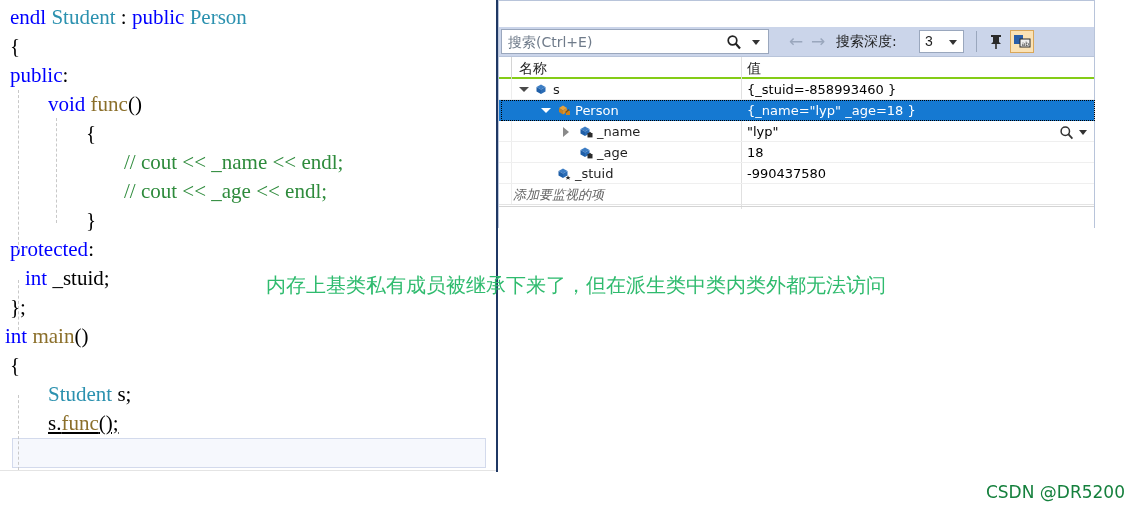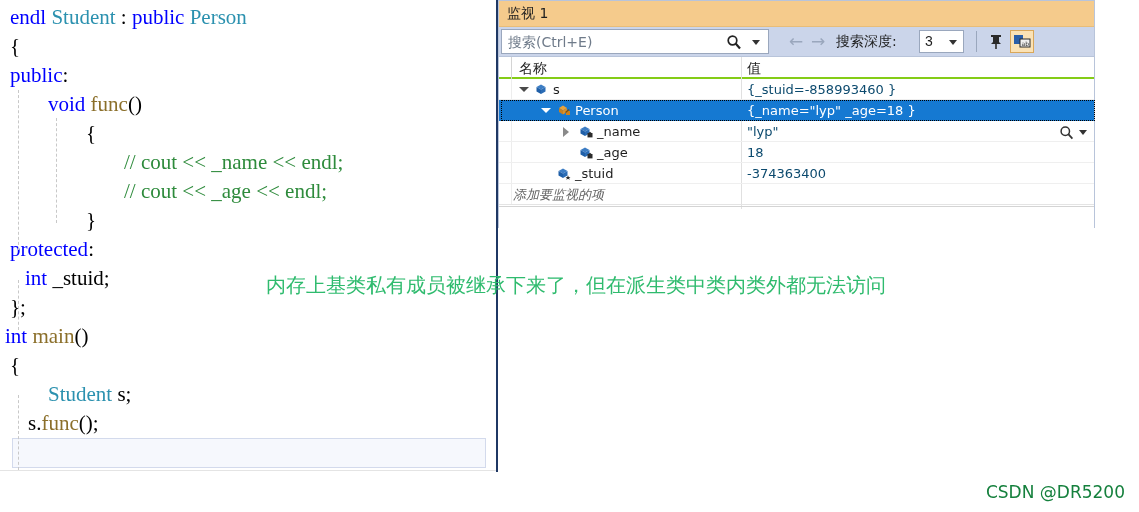--- a/index.html
+++ b/index.html
@@ -154,21 +154,21 @@
     border-top:5px solid #ffffff;border-bottom:0;
     border-left:5px solid transparent;border-right:5px solid transparent;
     margin-top:2px;
   }
   .cube{position:absolute;top:3px;width:15px;height:15px;}
   .name-text{
     position:absolute;top:3px;font-size:13px;color:#1e1e1e;
     font-family:"DejaVu Sans","Liberation Sans",sans-serif;
   }
   .value-text{
-    position:absolute;left:248px;top:3px;font-size:13px;color:#0c4a6e;
+    position:absolute;left:248px;top:3px;font-size:13px;color:#000000;
     font-family:"DejaVu Sans","Liberation Sans",sans-serif;
     white-space:nowrap;
   }
   #row-name-mag{position:absolute;left:560px;top:4px;width:16px;height:15px;}
   #row-name-caret{
     position:absolute;left:580px;top:9px;
     width:0;height:0;border-left:4px solid transparent;border-right:4px solid transparent;
     border-top:5px solid #333;
   }
   #add-watch-row{
@@ -208,36 +208,33 @@
       <div class="code-line" style="top: 119px;"><span class="code-text" style="padding-left: 86px;"><span class="punc">{</span></span></div>
       <div class="code-line" style="top: 148px;"><span class="code-text" style="padding-left: 124px;"><span class="cmt">// cout &lt;&lt; _name &lt;&lt; endl;</span></span></div>
       <div class="code-line" style="top: 177px;"><span class="code-text" style="padding-left: 124px;"><span class="cmt">// cout &lt;&lt; _age &lt;&lt; endl;</span></span></div>
       <div class="code-line" style="top: 206px;"><span class="code-text" style="padding-left: 86px;"><span class="punc">}</span></span></div>
       <div class="code-line" style="top: 235px;"><span class="code-text" style="padding-left: 10px;"><span class="kw">protected</span><span class="punc">:</span></span></div>
       <div class="code-line" style="top: 264px;"><span class="code-text" style="padding-left: 25px;"><span class="kw">int </span><span class="punc">_stuid;</span></span></div>
       <div class="code-line" style="top: 293px;"><span class="code-text" style="padding-left: 10px;"><span class="punc">};</span></span></div>
       <div class="code-line" style="top: 322px;"><span class="code-text" style="padding-left: 5px;"><span class="kw">int </span><span class="fn">main</span><span class="punc">()</span></span></div>
       <div class="code-line" style="top: 351px;"><span class="code-text" style="padding-left: 10px;"><span class="punc">{</span></span></div>
       <div class="code-line" style="top: 380px;"><span class="code-text" style="padding-left: 48px;"><span class="type">Student</span><span class="punc"> s;</span></span></div>
-      <div class="code-line" style="top: 409px;"><span class="code-text" style="padding-left: 28px;"><span class="punc">s.</span><span class="fn">func</span><span class="punc">();</span></span></div>
+      <div class="code-line" style="top: 409px;"><span class="code-text" style="padding-left: 48px; text-decoration: underline;"><span class="punc">s.</span><span class="fn">func</span><span class="punc">();</span></span></div>
     </div>
   <div id="current-line-box"></div>
   <div id="editor-bottom-line"></div>
 <div class="guide" style="left: 18px; top: 90px; height: 160px;"></div>
     <div class="guide" style="left: 18px; top: 280px; height: 50px;"></div>
     <div class="guide" style="left: 18px; top: 395px; height: 75px;"></div>
     <div class="guide" style="left: 56px; top: 118px; height: 105px;"></div>
   </div>
 <div id="editor-right-border"></div>
 
 <div id="watch-window">
 
-  <div id="watch-titlebar">
-    <span id="watch-title">监视 1</span>
-  </div>
 
   <div id="watch-toolbar">
     <div id="search-box">
       <span id="search-placeholder">搜索(Ctrl+E)</span>
       <span class="mag-icon" id="search-mag">
         <svg width="16" height="16" viewBox="0 0 16 16">
             <circle cx="6.5" cy="6.5" r="4.3" fill="none" stroke="#222" stroke-width="1.7"></circle>
             <line x1="9.6" y1="9.6" x2="14" y2="14.6" stroke="#222" stroke-width="2.2"></line>
           </svg>
       </span>
@@ -335,21 +332,21 @@
           <span class="value-text">18</span>
         </div>
         <div class="row" style="top: 106px;">
           <div class="cube" style="left: 58px;"><svg width="15" height="15" viewBox="0 0 15 15">
               <path d="M1.5 5 L6 2.4 L10.5 5 L6 7.6 Z" fill="#3d7dc4"></path>
               <path d="M1.5 5 L1.5 9.4 L6 12 L6 7.6 Z" fill="#1f5fa8"></path>
               <path d="M6 7.6 L6 12 L10.5 9.4 L10.5 5 Z" fill="#2b6cb5"></path>
               <path d="M11 9.2 L11.7 11 L13.5 11 L12.1 12 L12.7 13.8 L11 12.7 L9.3 13.8 L9.9 12 L8.5 11 L10.3 11 Z" fill="#2b2b2b"></path>
             </svg></div>
           <span class="name-text" style="left: 76px;">_stuid</span>
-          <span class="value-text">-374363400</span>
+          <span class="value-text">-990437580</span>
         </div>
       </div>
 
     <div id="add-watch-row">
       <span id="add-watch-text">添加要监视的项</span>
     </div>
     <div id="watch-bottom-edge"></div>
   </div>
 </div>
 

